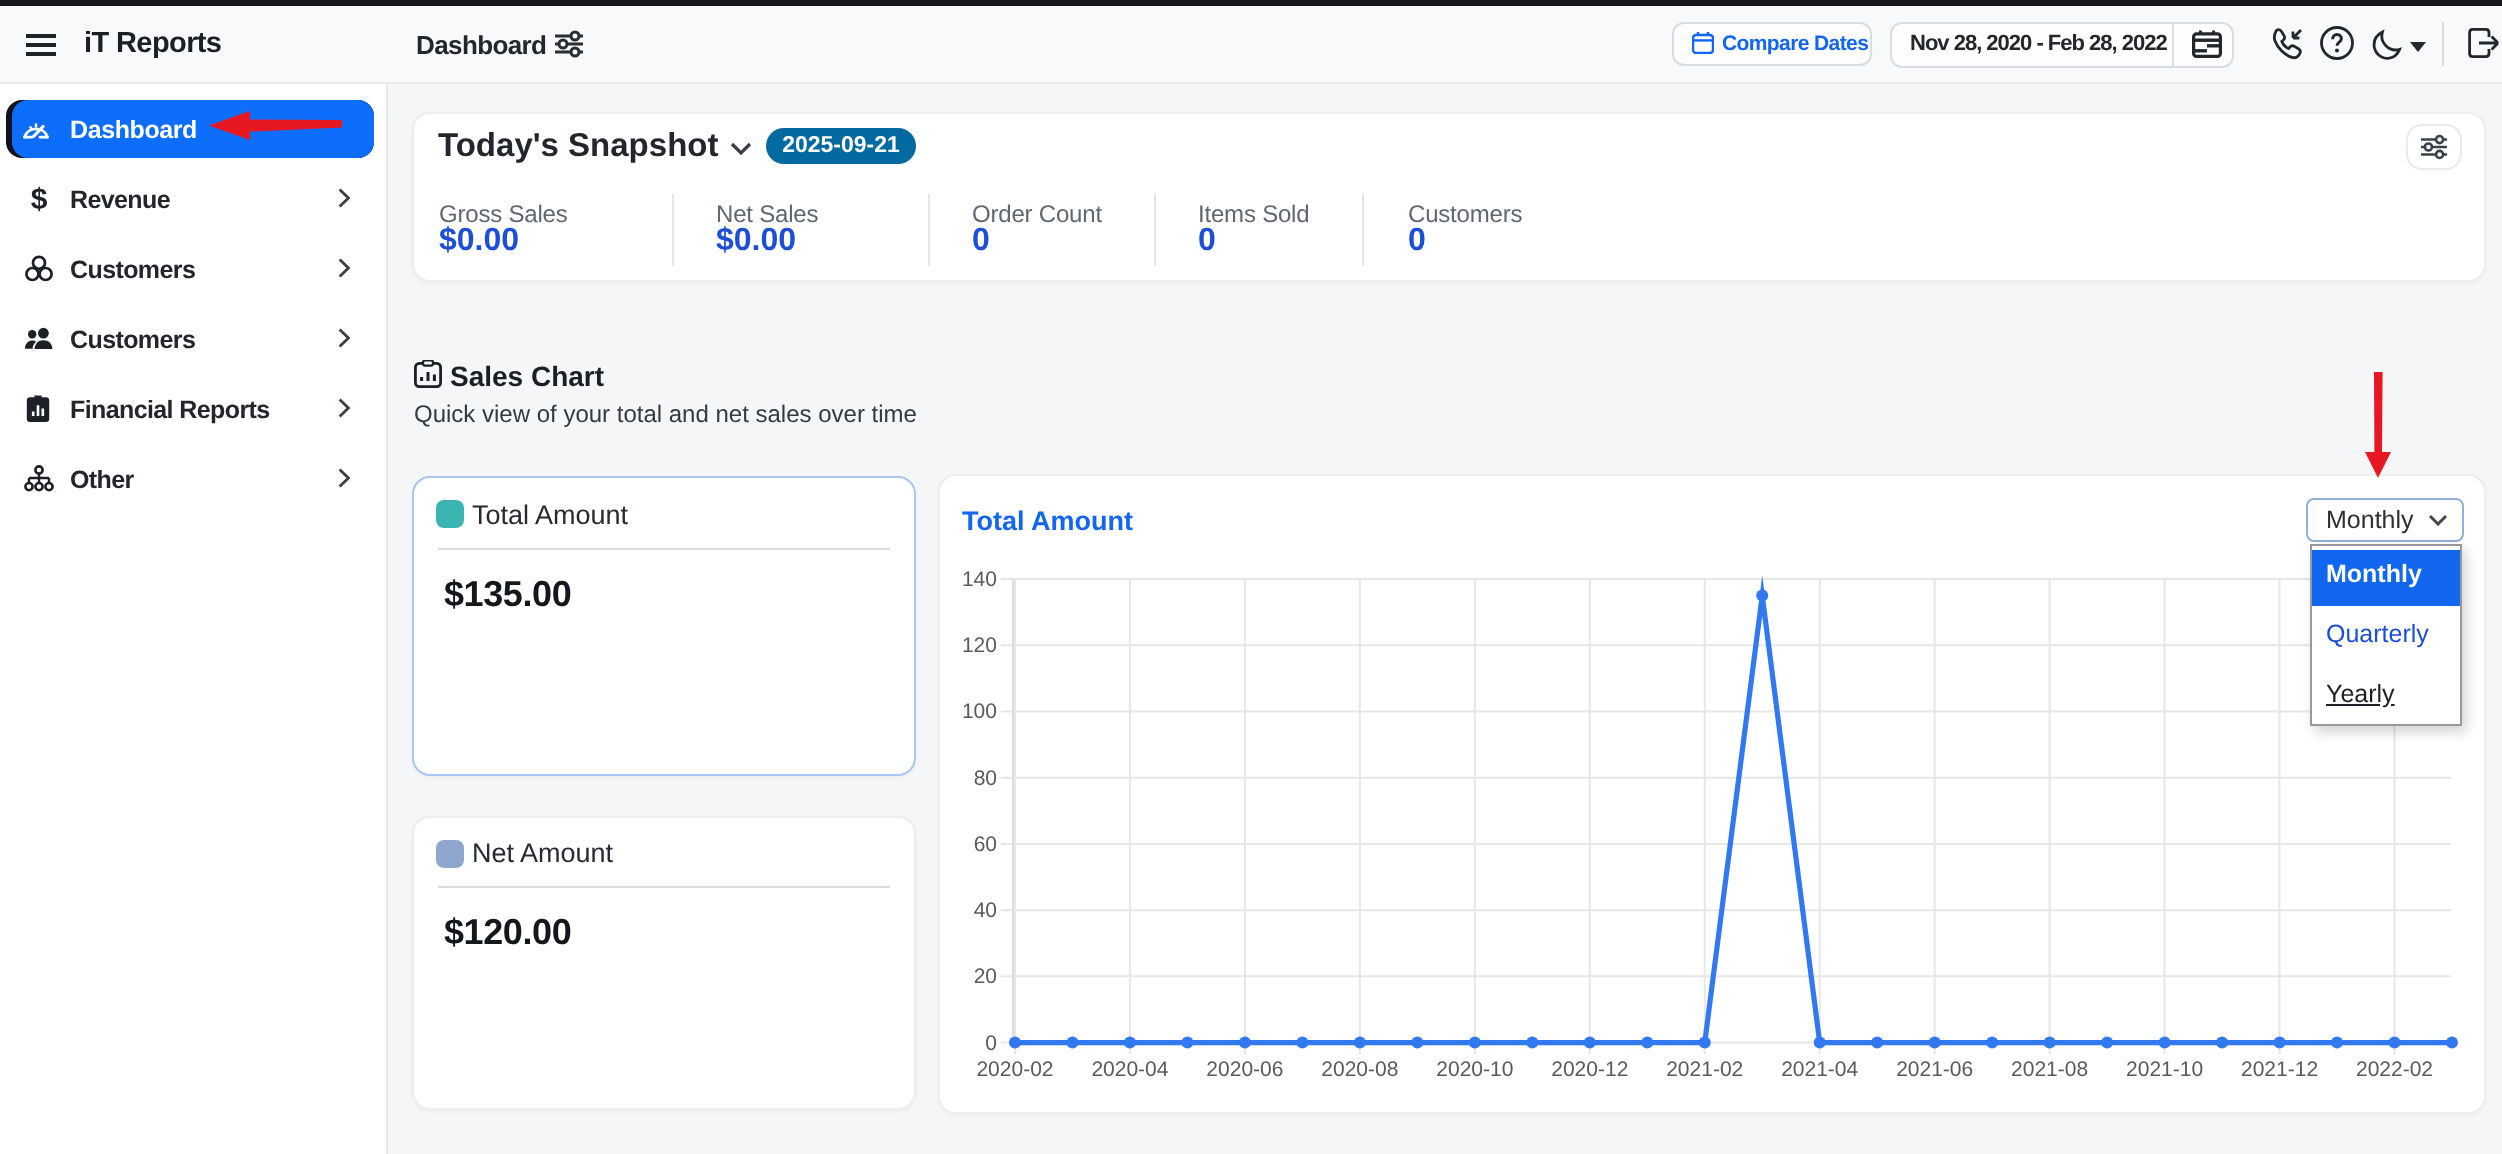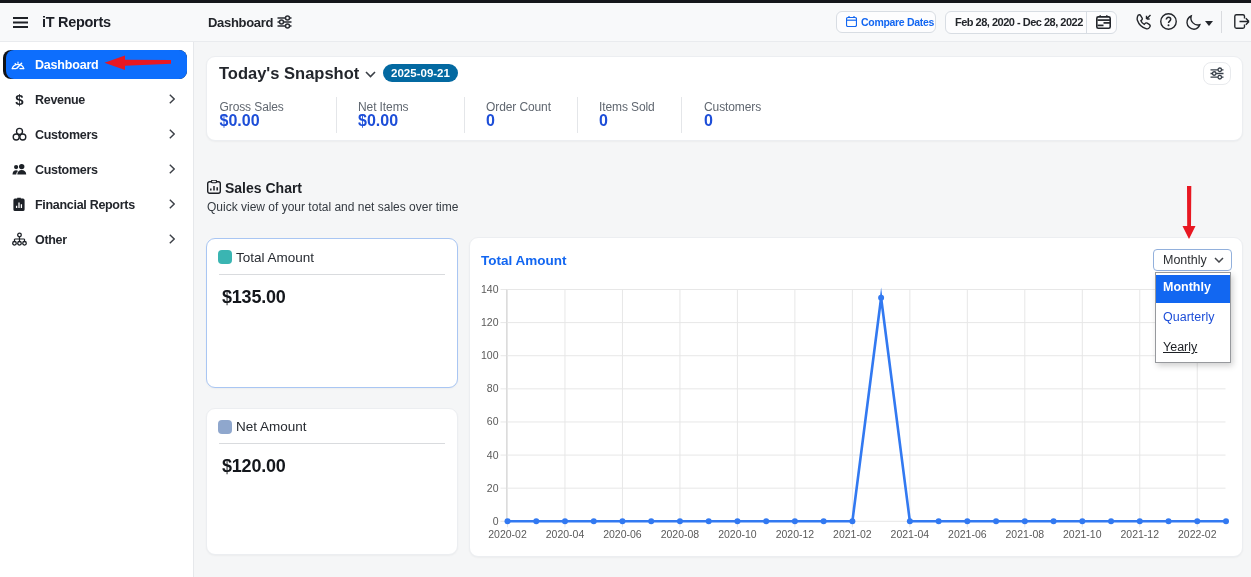--- a/index.html
+++ b/index.html
@@ -76,21 +76,21 @@
 
   <div class="abs cmpbtn"></div>
   <svg class="abs" style="left:846px; top:16px;" width="11" height="11" viewBox="0 0 11 11">
     <rect x="0.5" y="1.5" width="10" height="9" rx="1.5" fill="none" stroke="#1266f1" stroke-width="1.2"></rect>
     <path d="M0.5 4.2h10" stroke="#1266f1" stroke-width="1.2"></path>
     <path d="M3 0v2M8 0v2" stroke="#1266f1" stroke-width="1.2"></path>
   </svg>
   <div class="abs cmptext">Compare Dates</div>
 
   <div class="abs datebox"></div>
-  <div class="abs datetext">Feb 28, 2020 - Dec 28, 2022</div>
+  <div class="abs datetext">Nov 28, 2020 - Feb 28, 2022</div>
   <div class="abs datesep"></div>
   <svg class="abs" style="left:1096px; top:15px;" width="15" height="14" viewBox="0 0 15 14">
     <rect x="0.8" y="1.9" width="13.4" height="11.3" rx="1.5" fill="none" stroke="#23262b" stroke-width="1.6"></rect>
     <path d="M1.5 5.1h12.5" stroke="#23262b" stroke-width="1.7"></path>
     <path d="M7.5 7.9h6.7" stroke="#23262b" stroke-width="1.7"></path>
     <path d="M1.5 10.4h6" stroke="#23262b" stroke-width="1.7"></path>
     <path d="M4.2 0.2v1.6 M10.8 0.2v1.6" stroke="#23262b" stroke-width="1.5"></path>
   </svg>
 
   <svg class="abs" style="left:1136px; top:14px;" width="17" height="16" viewBox="0 0 17 16">
@@ -194,21 +194,21 @@
     <g stroke="#39414b" stroke-width="1.4" fill="#fff">
       <path d="M0.5 3h14 M0.5 7h14 M0.5 11h14"></path>
       <circle cx="10.5" cy="3" r="1.9"></circle>
       <circle cx="4.5" cy="7" r="1.9"></circle>
       <circle cx="10.5" cy="11" r="1.9"></circle>
     </g>
   </svg>
   <div id="stats">
     <div class="abs statlabel" style="left:219.5px;">Gross Sales</div>
     <div class="abs statval" style="left:219.5px;">$0.00</div>
-    <div class="abs statlabel" style="left:358px;">Net Items</div>
+    <div class="abs statlabel" style="left:358px;">Net Sales</div>
     <div class="abs statval" style="left:358px;">$0.00</div>
     <div class="abs statlabel" style="left:486px;">Order Count</div>
     <div class="abs statval" style="left:486px;">0</div>
     <div class="abs statlabel" style="left:599px;">Items Sold</div>
     <div class="abs statval" style="left:599px;">0</div>
     <div class="abs statlabel" style="left:704px;">Customers</div>
     <div class="abs statval" style="left:704px;">0</div>
     <div class="abs statdiv" style="left:336px;"></div>
     <div class="abs statdiv" style="left:464px;"></div>
     <div class="abs statdiv" style="left:577px;"></div>

